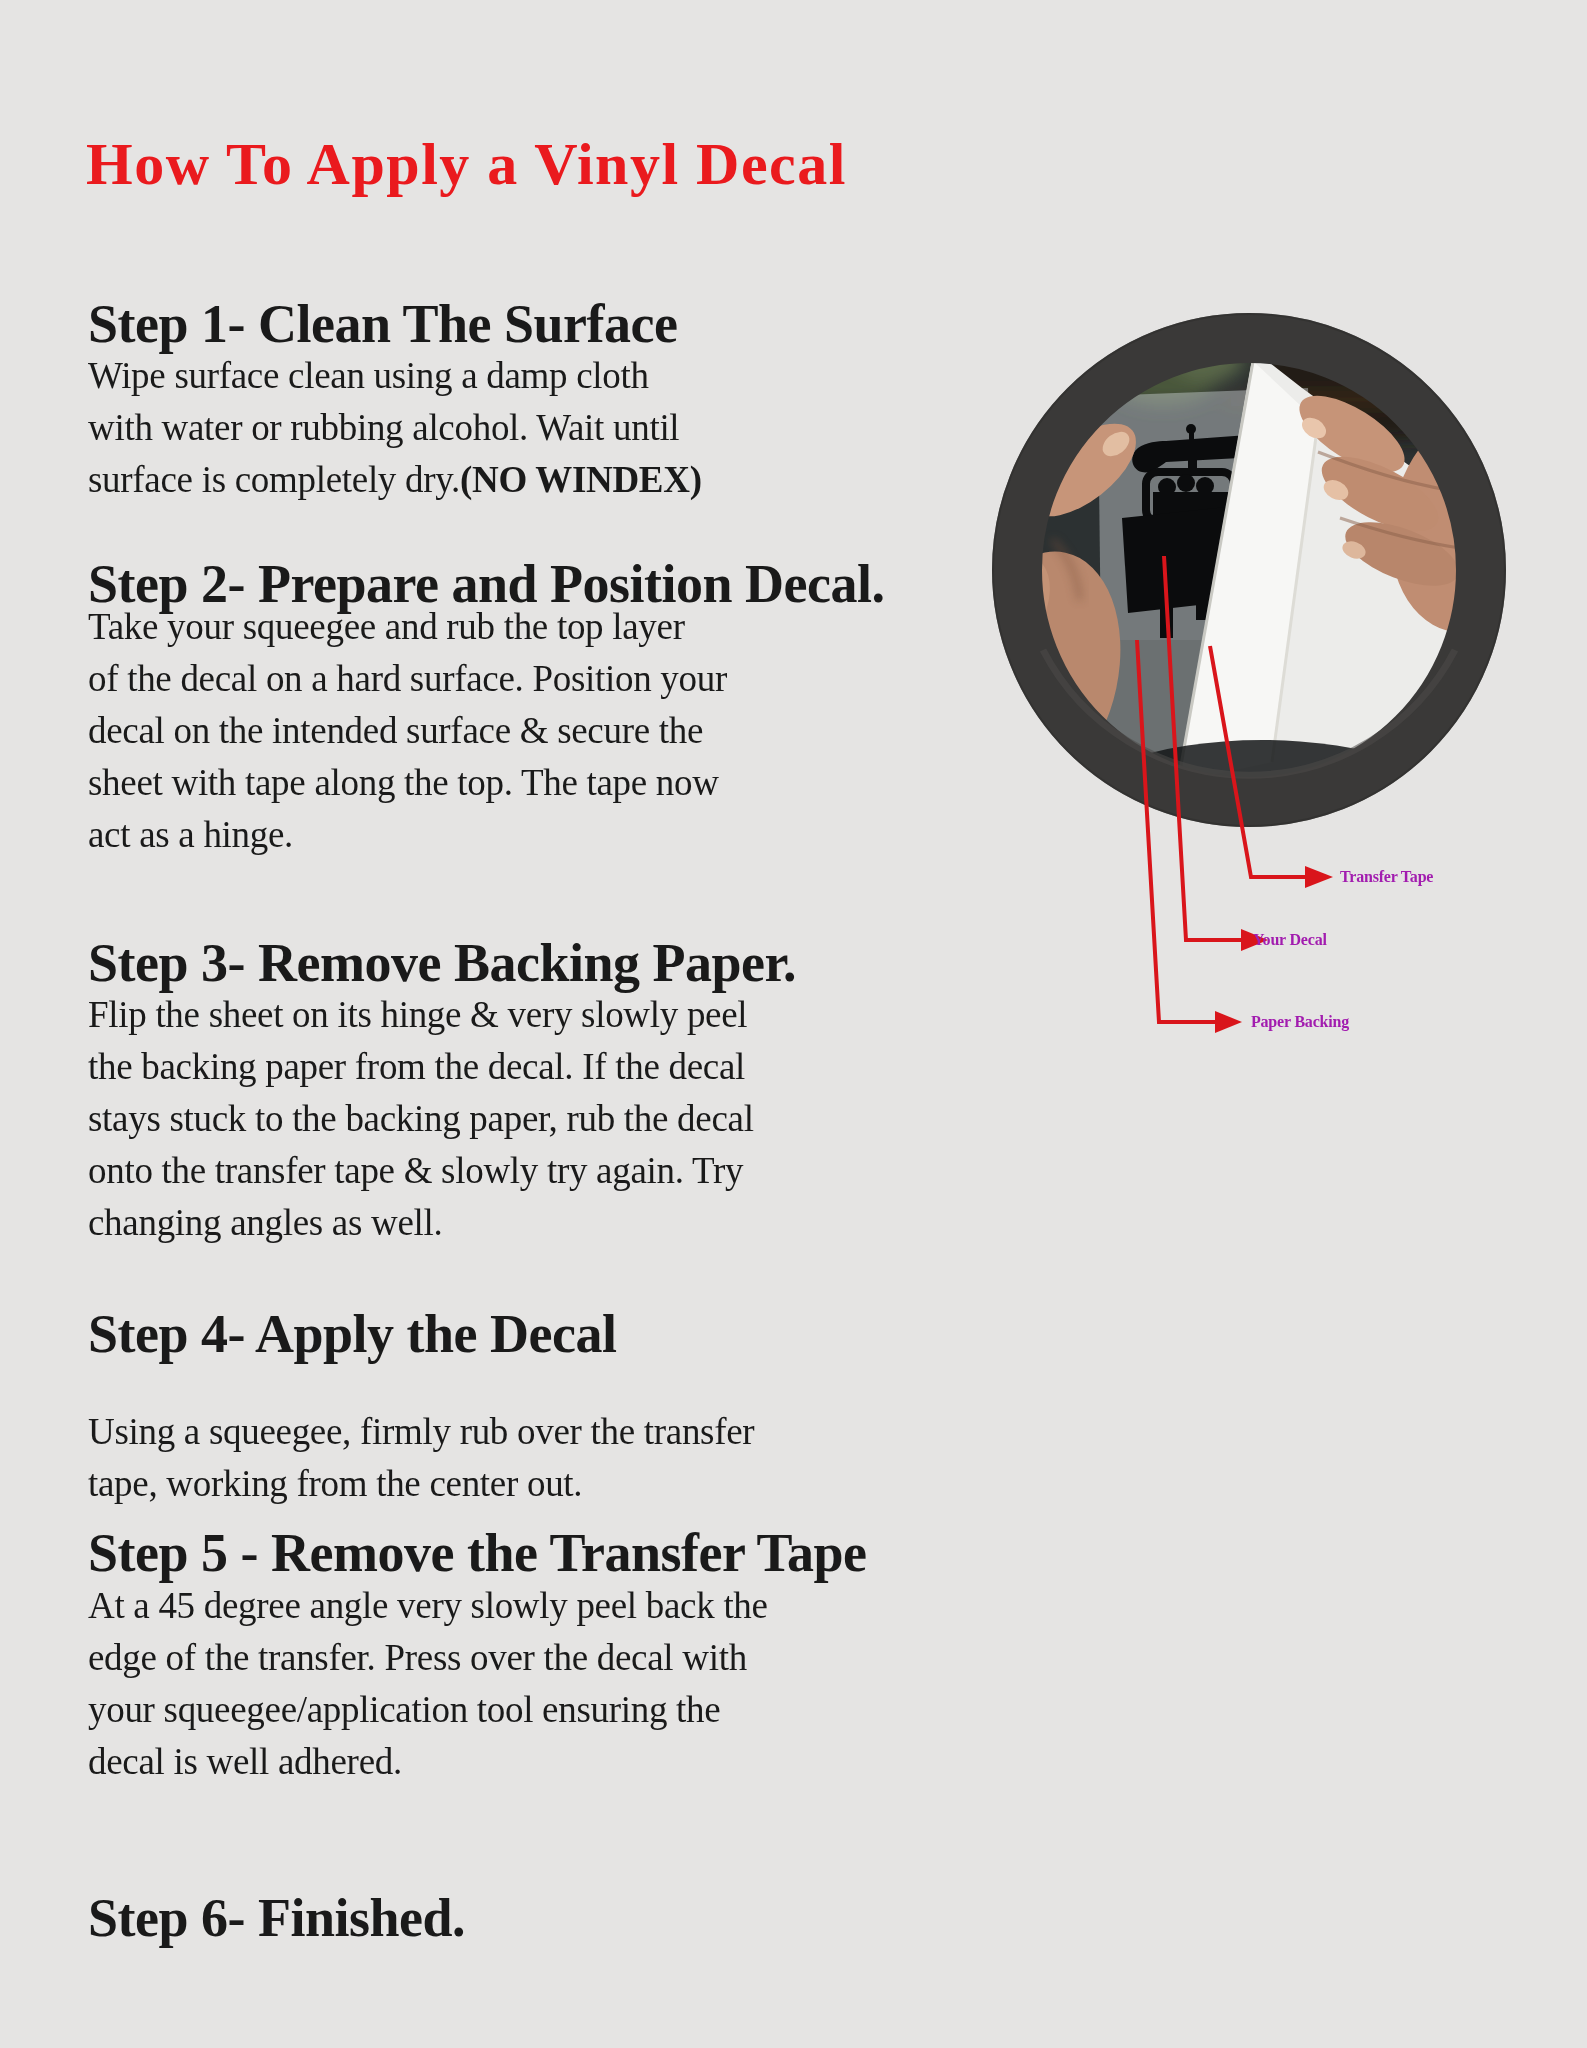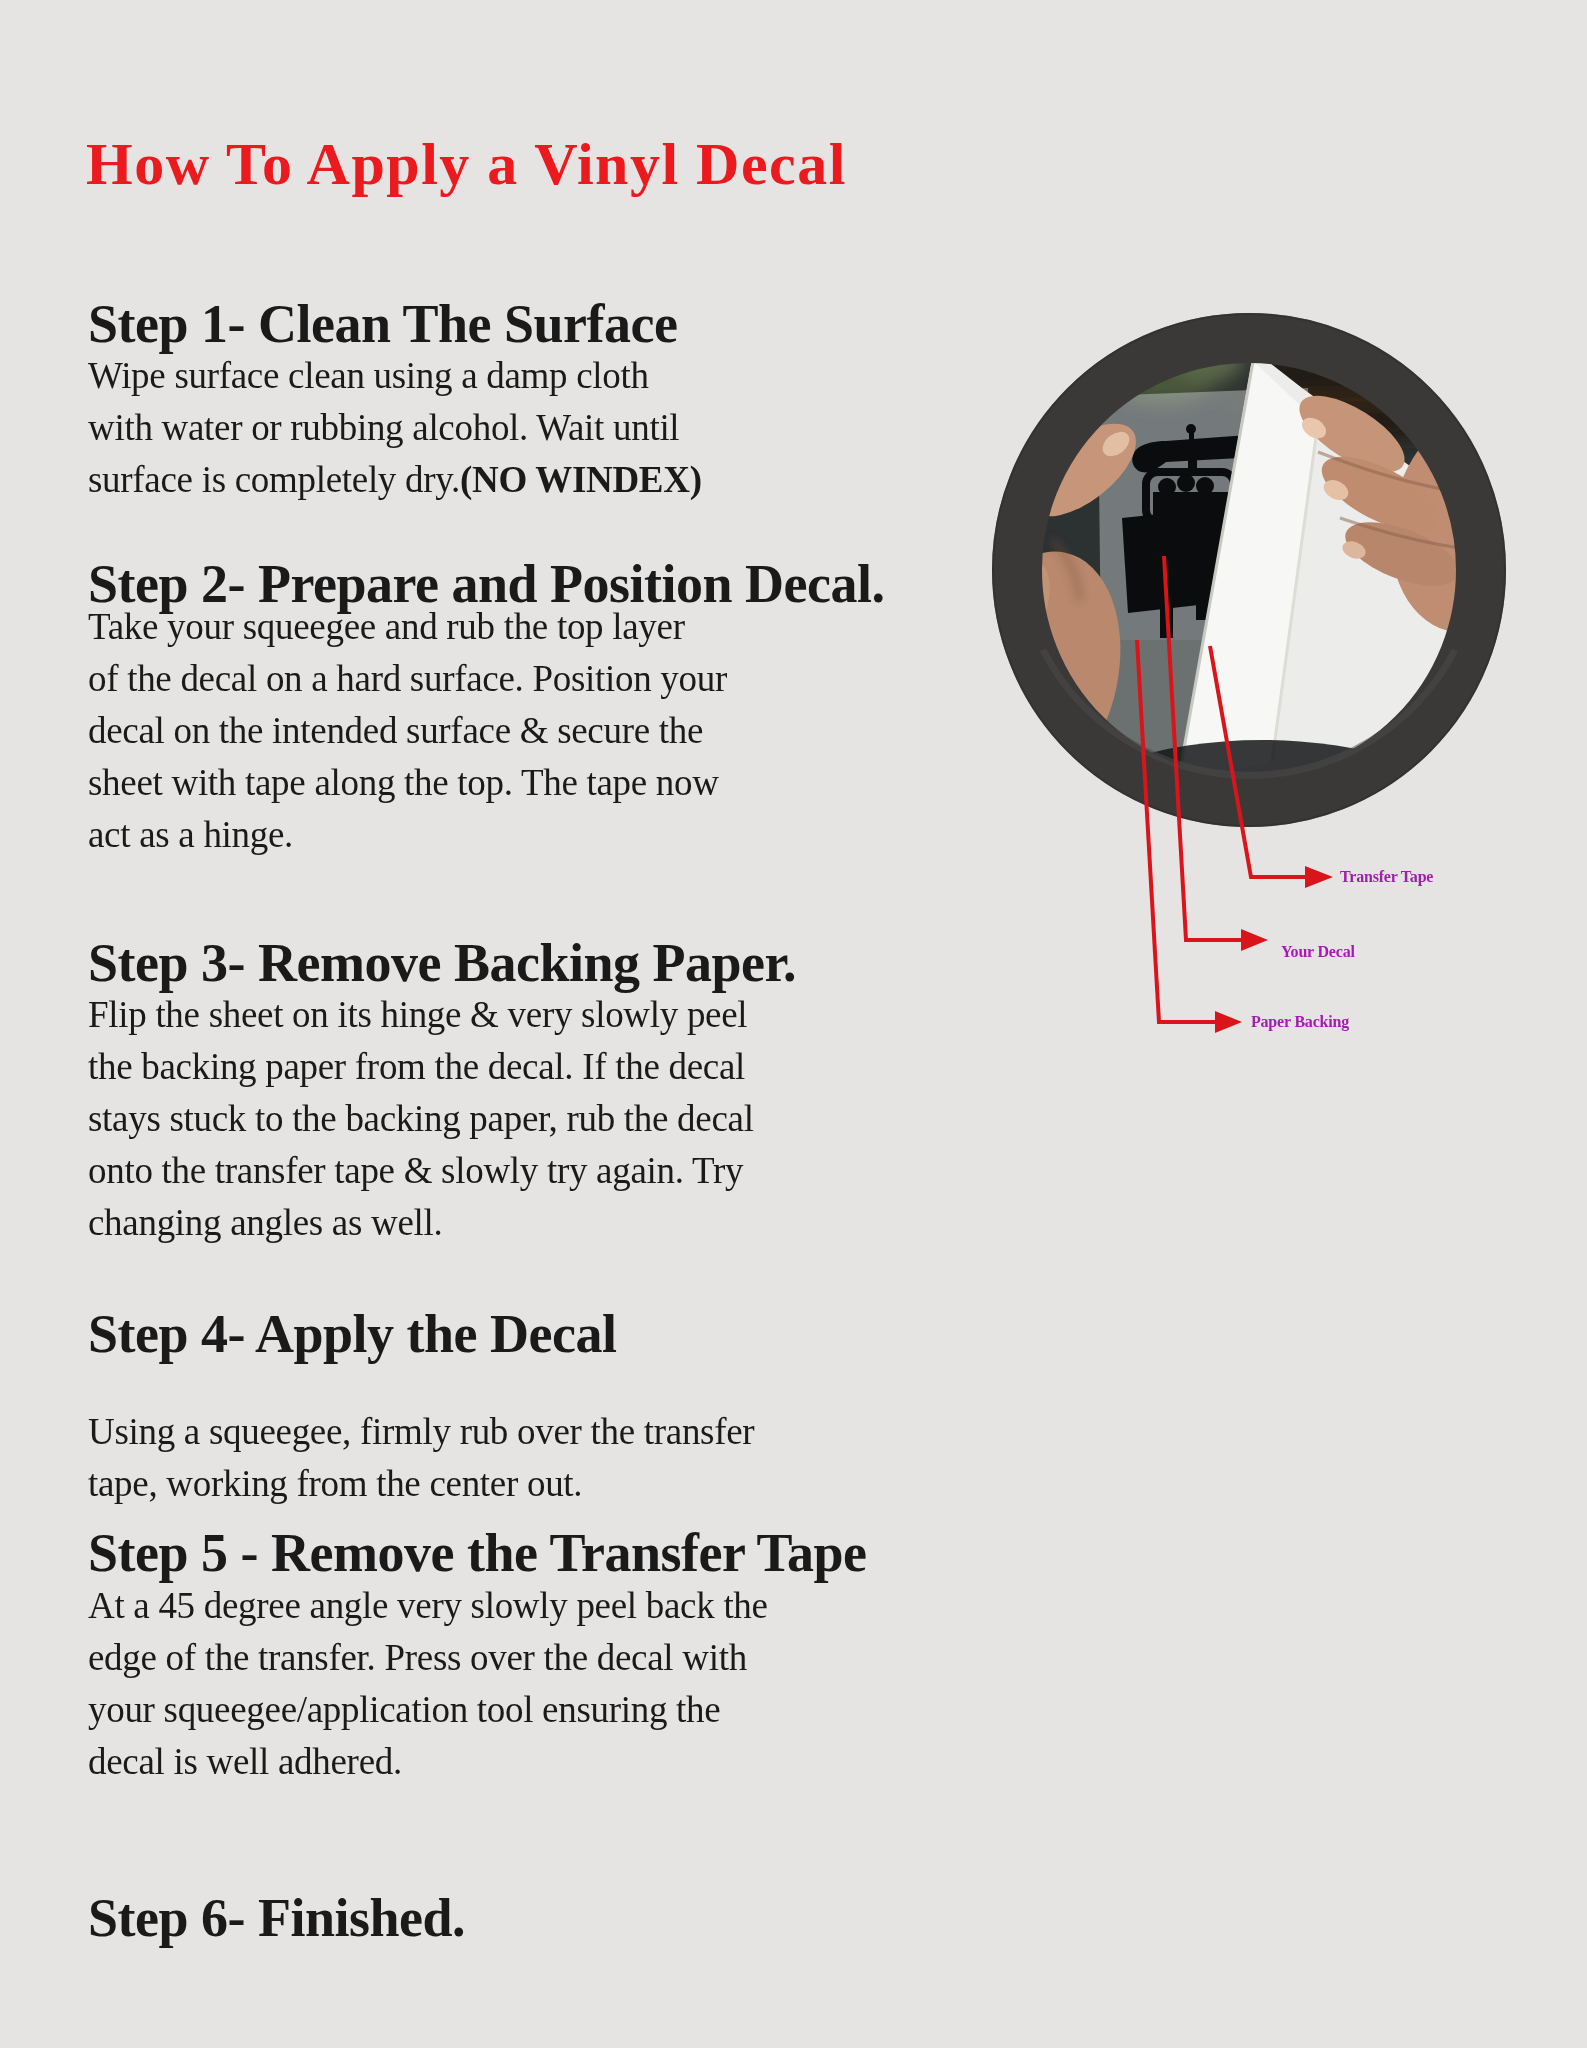--- a/index.html
+++ b/index.html
@@ -43,21 +43,21 @@
   .h-s4{top:1308px;} .b-s4{top:1362px;margin-top:44px;}
   .h-s5{top:1527px;} .b-s5{top:1580px;}
   .h-s6{top:1845px;margin-top:47px;}
   .figure-svg{position:absolute;left:950px;top:280px;width:637px;height:820px;}
   .callout-label{
     position:absolute;
     font-size:16px;font-weight:700;letter-spacing:-0.2px;
     line-height:30px;color:#a21caf;white-space:nowrap;
   }
   .lbl-tape{left:1340px;top:862px;}
-  .lbl-decal{left:1281px;top:925px;margin-top:12px;}
+  .lbl-decal{left:1253px;top:925px;}
   .lbl-backing{left:1251px;top:1007px;}
 </style>
 </head>
 <body>
 
 <div class="page">
 
   <div class="title">How To Apply a Vinyl Decal</div>
 
   <div class="step-heading h-s1">Step 1- Clean The Surface</div>

